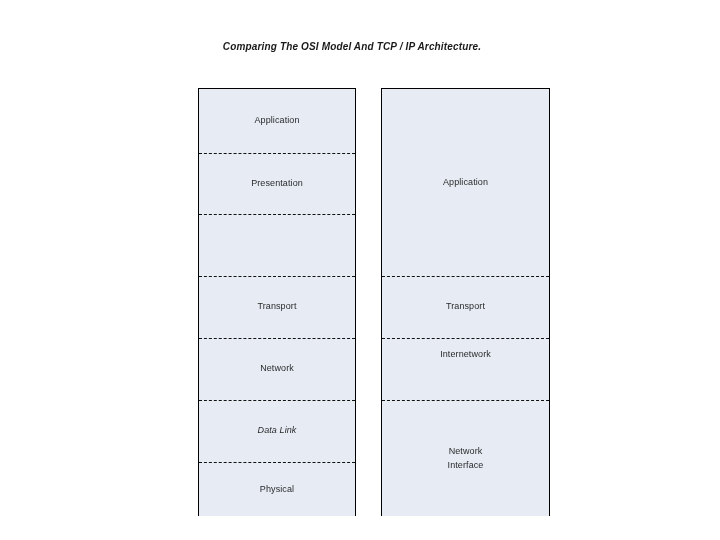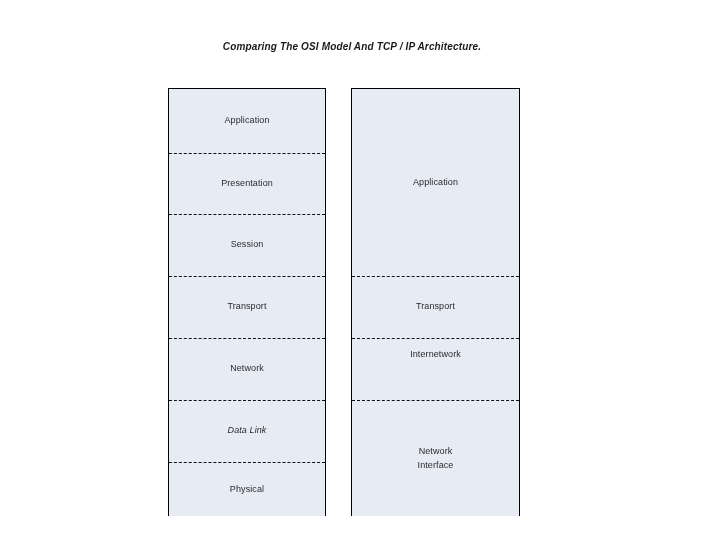--- a/index.html
+++ b/index.html
@@ -38,20 +38,21 @@
     white-space: nowrap;
     margin-left: 18px;
   }
 
   .stack {
     position: absolute;
     box-sizing: border-box;
     background: #e6ebf4;
     border: 1.4px solid #000000;
     border-bottom: none;
+    margin-left: 30px;
   }
 
   #osi-stack {
     left: 168px;
     top: 88px;
     width: 158px;
     height: 428px;
   }
 
   #tcpip-stack {
@@ -101,23 +102,20 @@
     <div class="layer" style="top:0px; height:64px;">
       <span class="layer-label">Application</span>
     </div>
     <div class="divider" style="top:64px;"></div>
 
     <div class="layer" style="top:64px; height:61px;">
       <span class="layer-label">Presentation</span>
     </div>
     <div class="divider" style="top:125px;"></div>
 
-    <div class="layer" style="top:125px; height:62px;">
-      <span class="layer-label">Session</span>
-    </div>
     <div class="divider" style="top:187px;"></div>
 
     <div class="layer" style="top:187px; height:62px;">
       <span class="layer-label">Transport</span>
     </div>
     <div class="divider" style="top:249px;"></div>
 
     <div class="layer" style="top:249px; height:62px;">
       <span class="layer-label">Network</span>
     </div>

